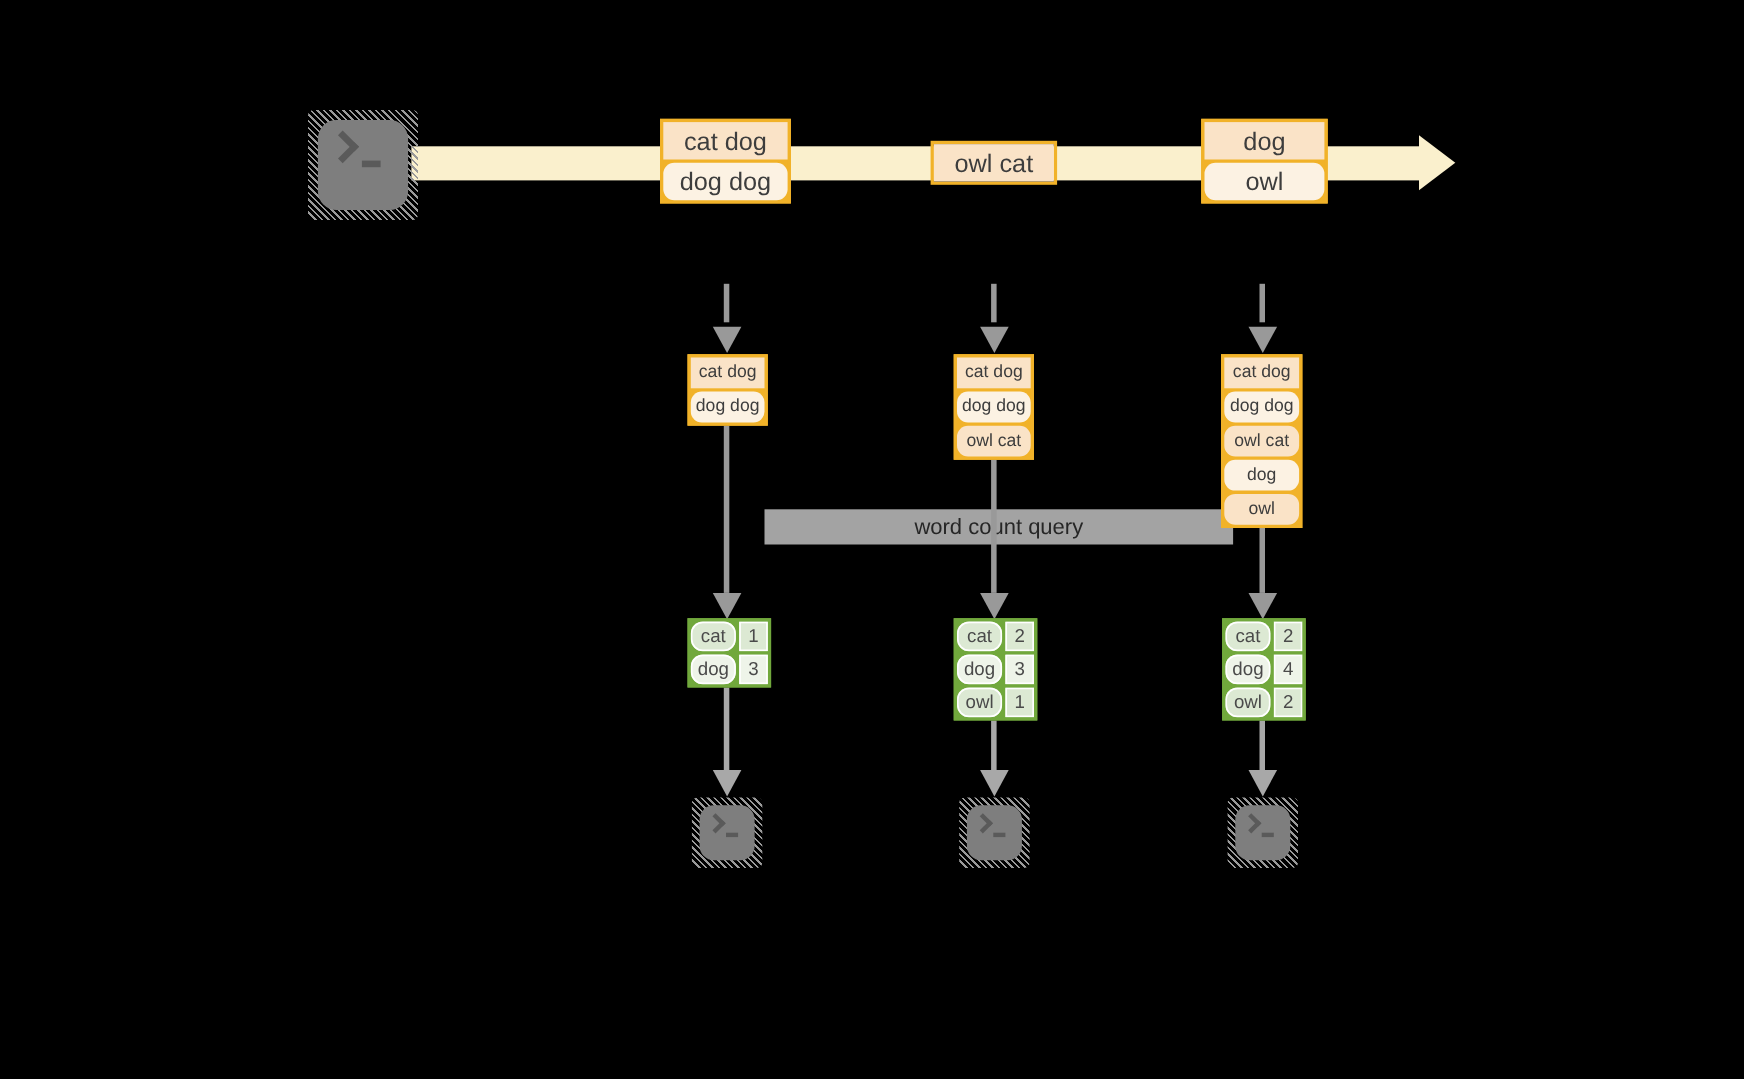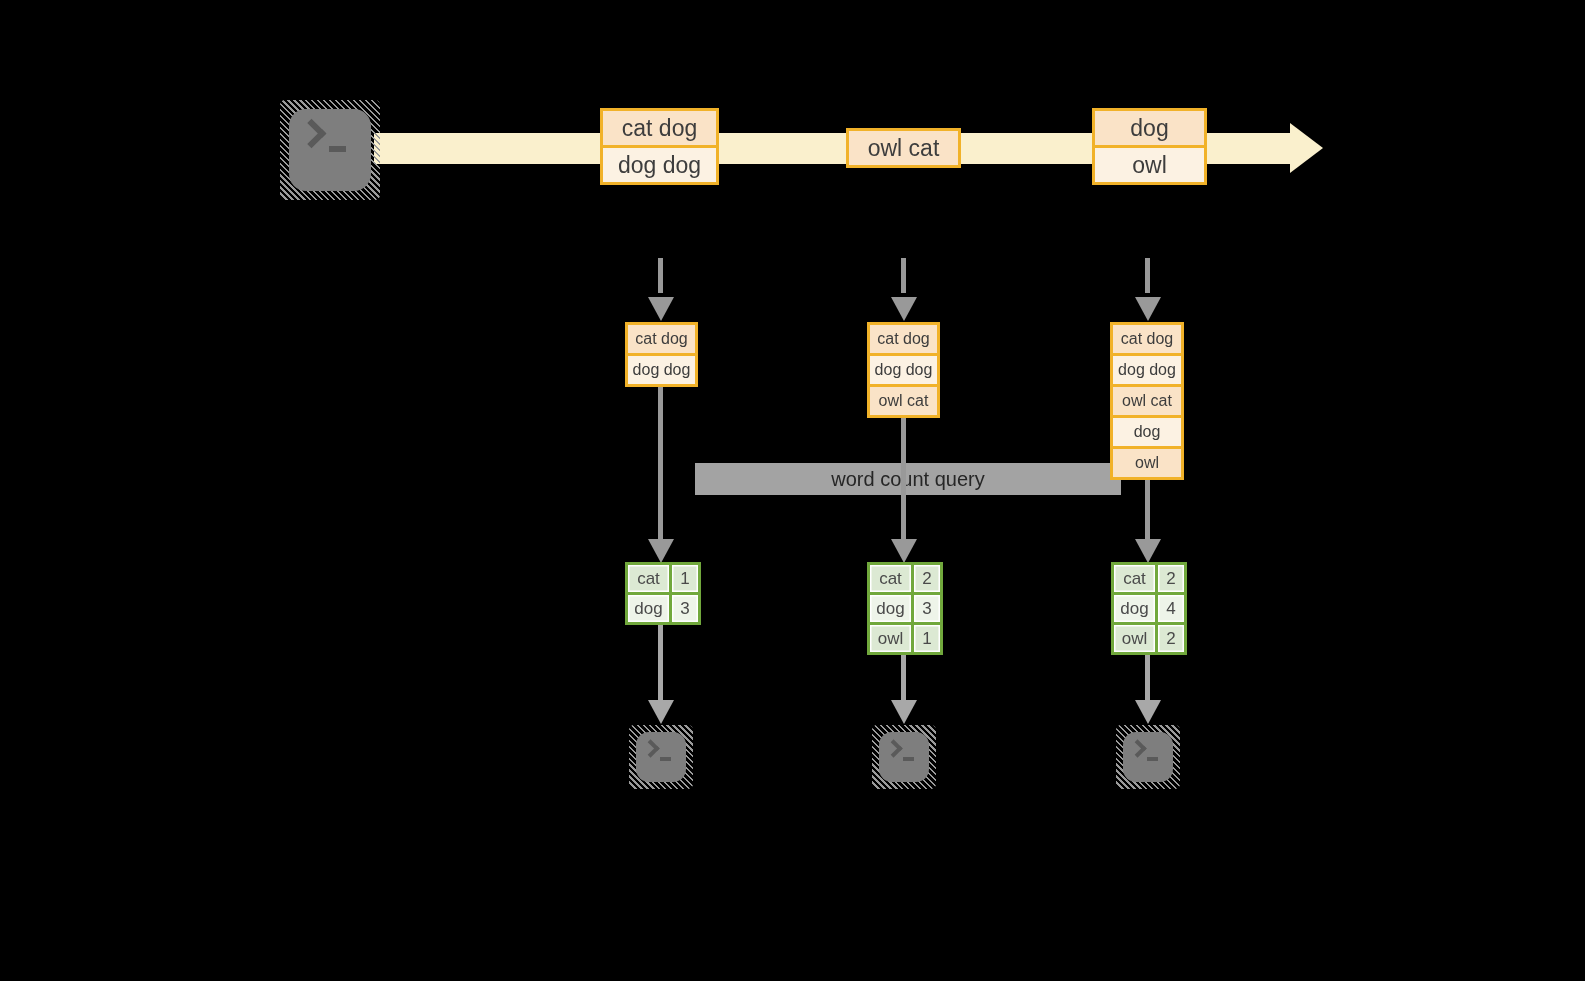--- a/index.html
+++ b/index.html
@@ -7,41 +7,41 @@
     position:relative;width:1585px;height:981px;background:#000000;overflow:hidden;
     font-family:Liberation Sans, sans-serif;
   }
   
   .stream-band{position:absolute;left:374px;top:133px;width:916px;height:31px;background:#FAF0CD;z-index:1;}
   .stream-head{position:absolute;left:1290px;top:123px;width:0;height:0;z-index:1;
     border-top:25px solid transparent;border-bottom:25px solid transparent;border-left:33px solid #FAF0CD;}
   
   .obox{position:absolute;border:3px solid #F1B229;display:flex;flex-direction:column;z-index:4;background:#F1B229;}
   .obox .orow{display:flex;align-items:center;justify-content:center;color:#3D3D3D;}
-  .obox .orow + .orow{margin-top:3px;}
+  .obox .orow + .orow{margin-top:3px;border-radius:10px;}
   .orow.dark{background:#FAE3C7;}
   .orow.light{background:#FCF2E3;}
   .streambox .orow{height:34px;font-size:23px;}
   .statebox .orow{height:28px;font-size:16px;}
   
   .vline{position:absolute;width:5px;background:#999999;z-index:3;}
   .vline.light{background:#A8A8A8;}
   .ahead{position:absolute;width:0;height:0;z-index:3;
     border-left:13px solid transparent;border-right:13px solid transparent;border-top:24px solid #999999;}
   .ahead.light{border-top-color:#A8A8A8;}
   
   .query-banner{position:absolute;left:695px;top:463px;width:426px;height:32px;background:#a3a3a3;z-index:2;
     display:flex;align-items:center;justify-content:center;font-size:20px;color:#262626;}
   
   .gtable{position:absolute;border:3px solid #71A83C;background:#71A83C;display:flex;flex-direction:column;z-index:4;}
   .grow{display:flex;height:27px;}
   .grow + .grow{margin-top:3px;}
   .gcell{display:flex;align-items:center;justify-content:center;font-size:17px;color:#4A4A4A;
     box-shadow:inset 0 0 0 1.5px #ffffff;}
-  .gcell.word{width:41px;}
+  .gcell.word{width:41px;border-radius:11px;}
   .gcell.num{width:26px;margin-left:3px;}
   .grow.dark .gcell{background:#DCE9D3;}
   .grow.light .gcell{background:#EEF4E9;}
   
   .term{position:absolute;z-index:4;
     background:repeating-linear-gradient(45deg,#9a9a9a 0 1.6px,transparent 1.6px 4.2px);
     border-radius:5px;}
   .term-inner{position:absolute;background:#7E7E7E;}
   .term-big .term-inner{left:9px;top:9px;right:9px;bottom:9px;border-radius:17px;}
   .term-small .term-inner{left:7px;top:7px;right:7px;bottom:7px;border-radius:13px;}

